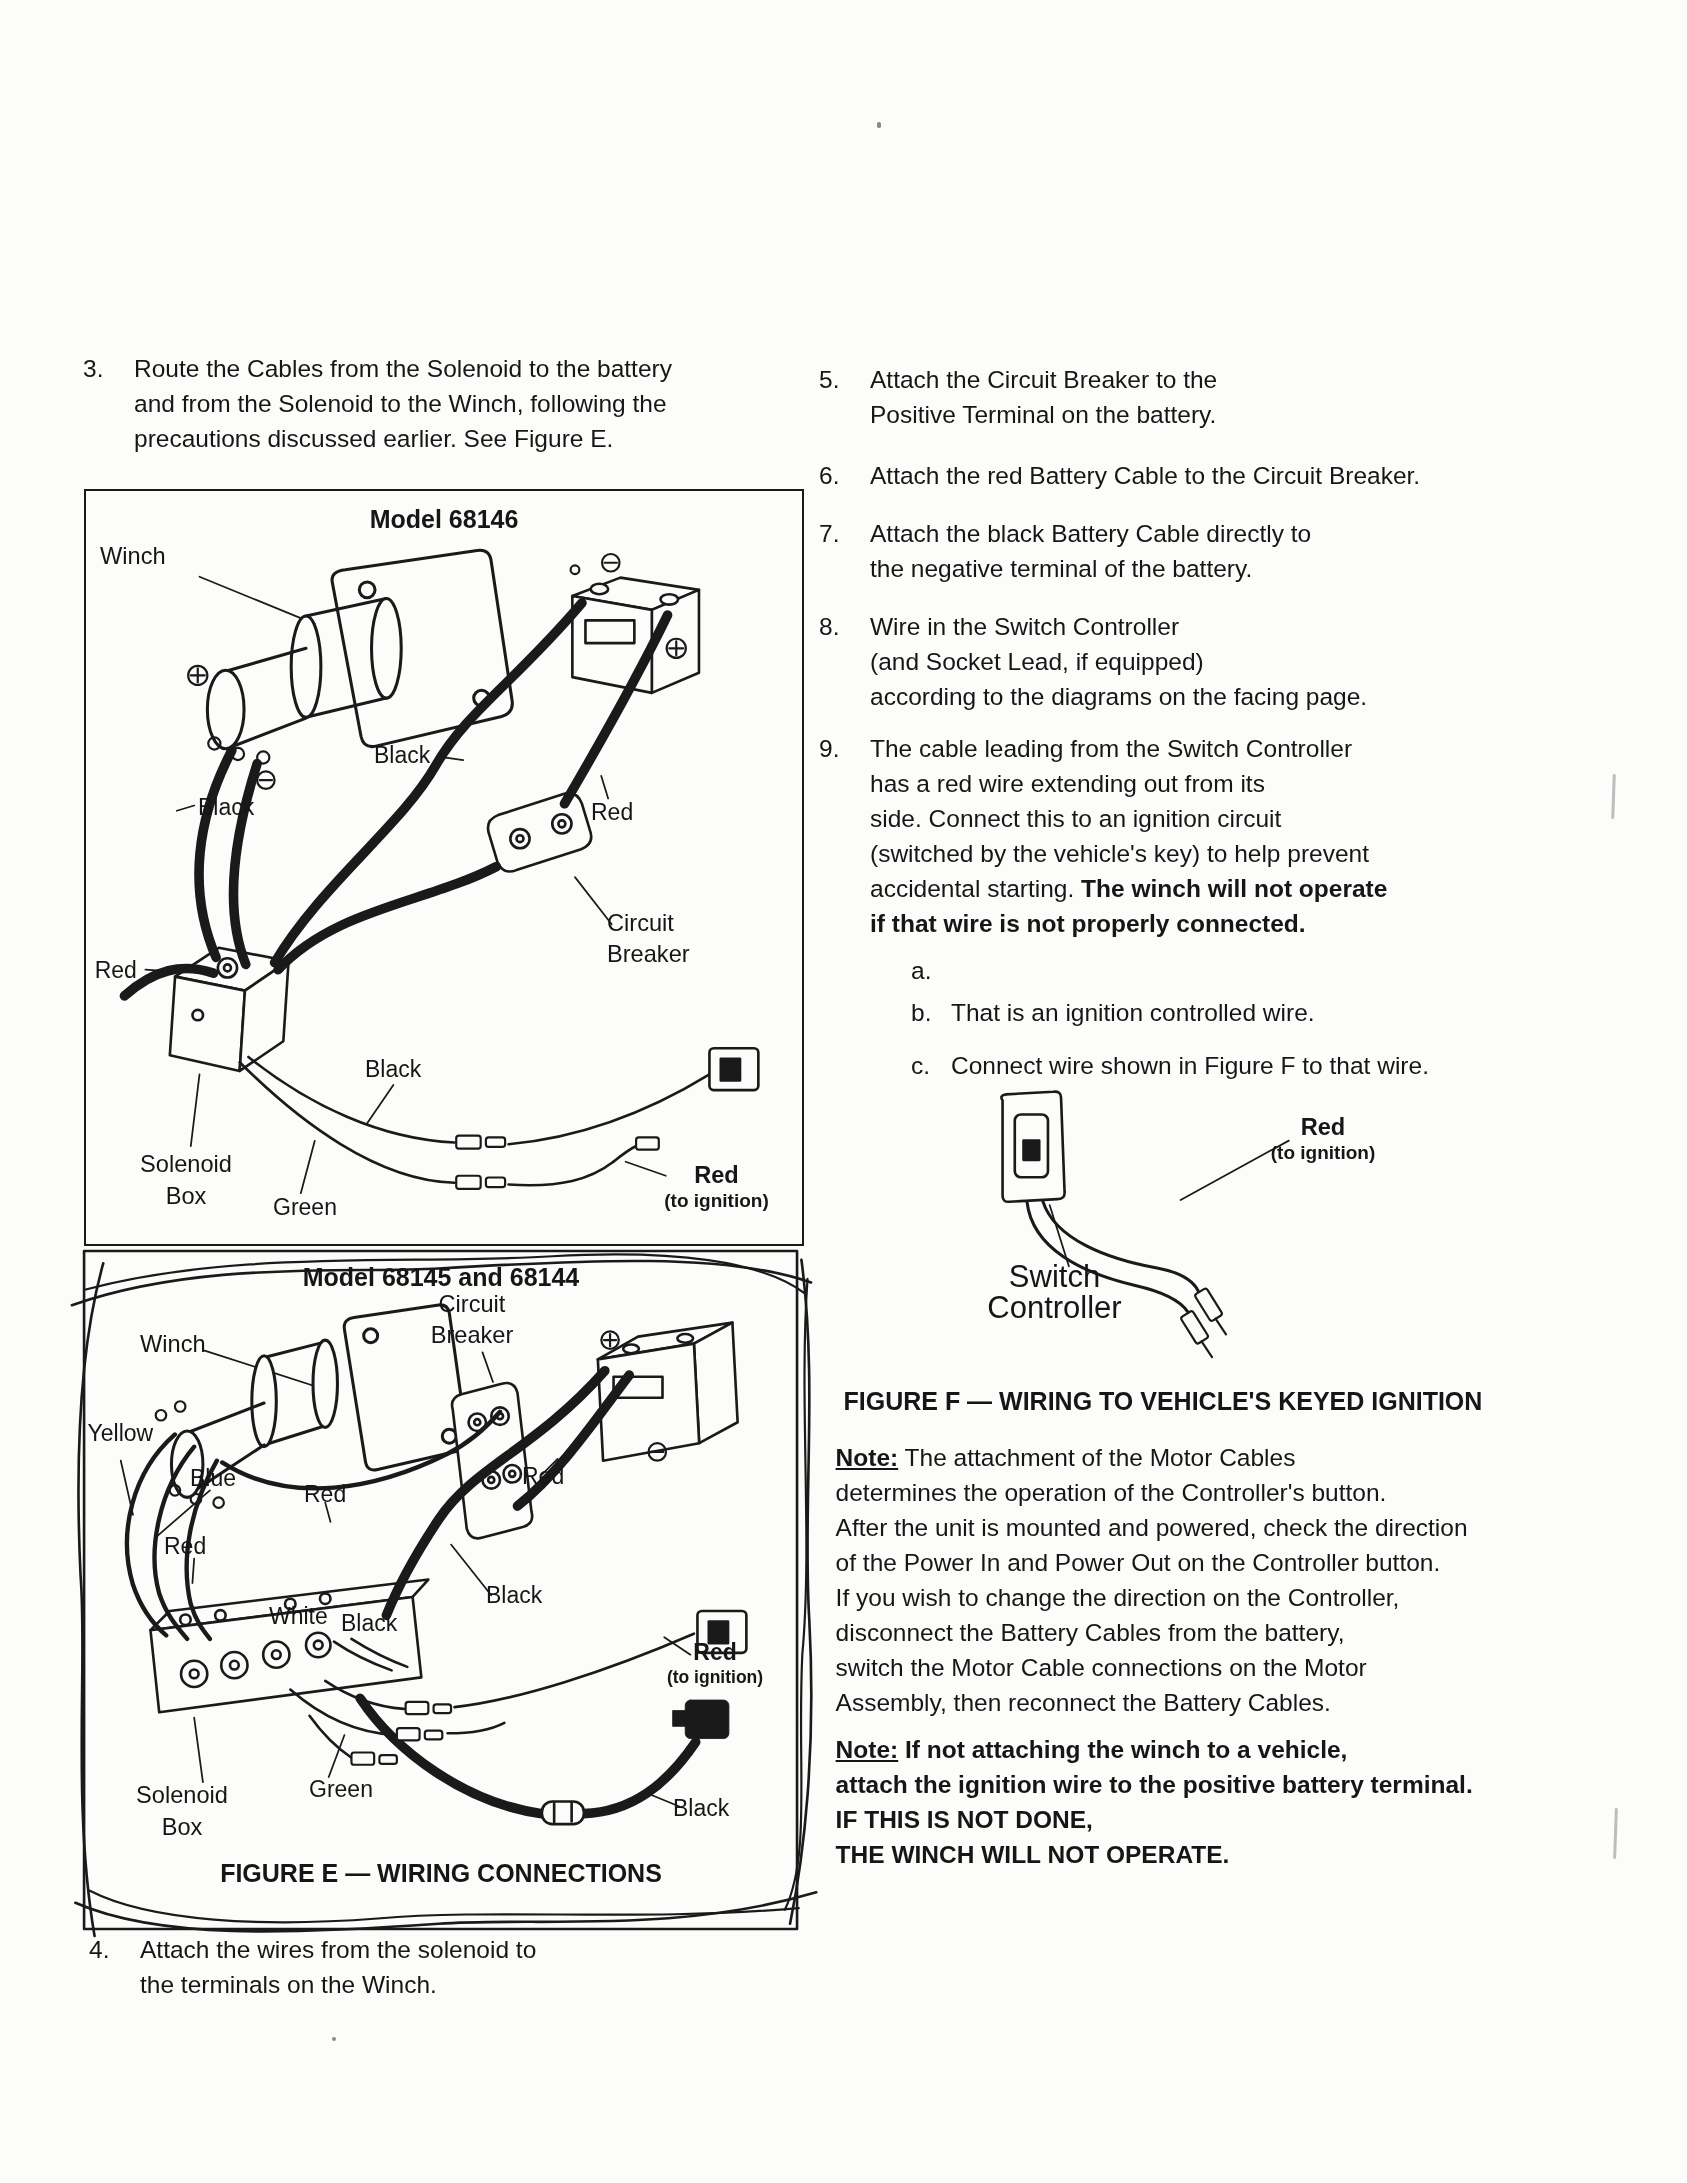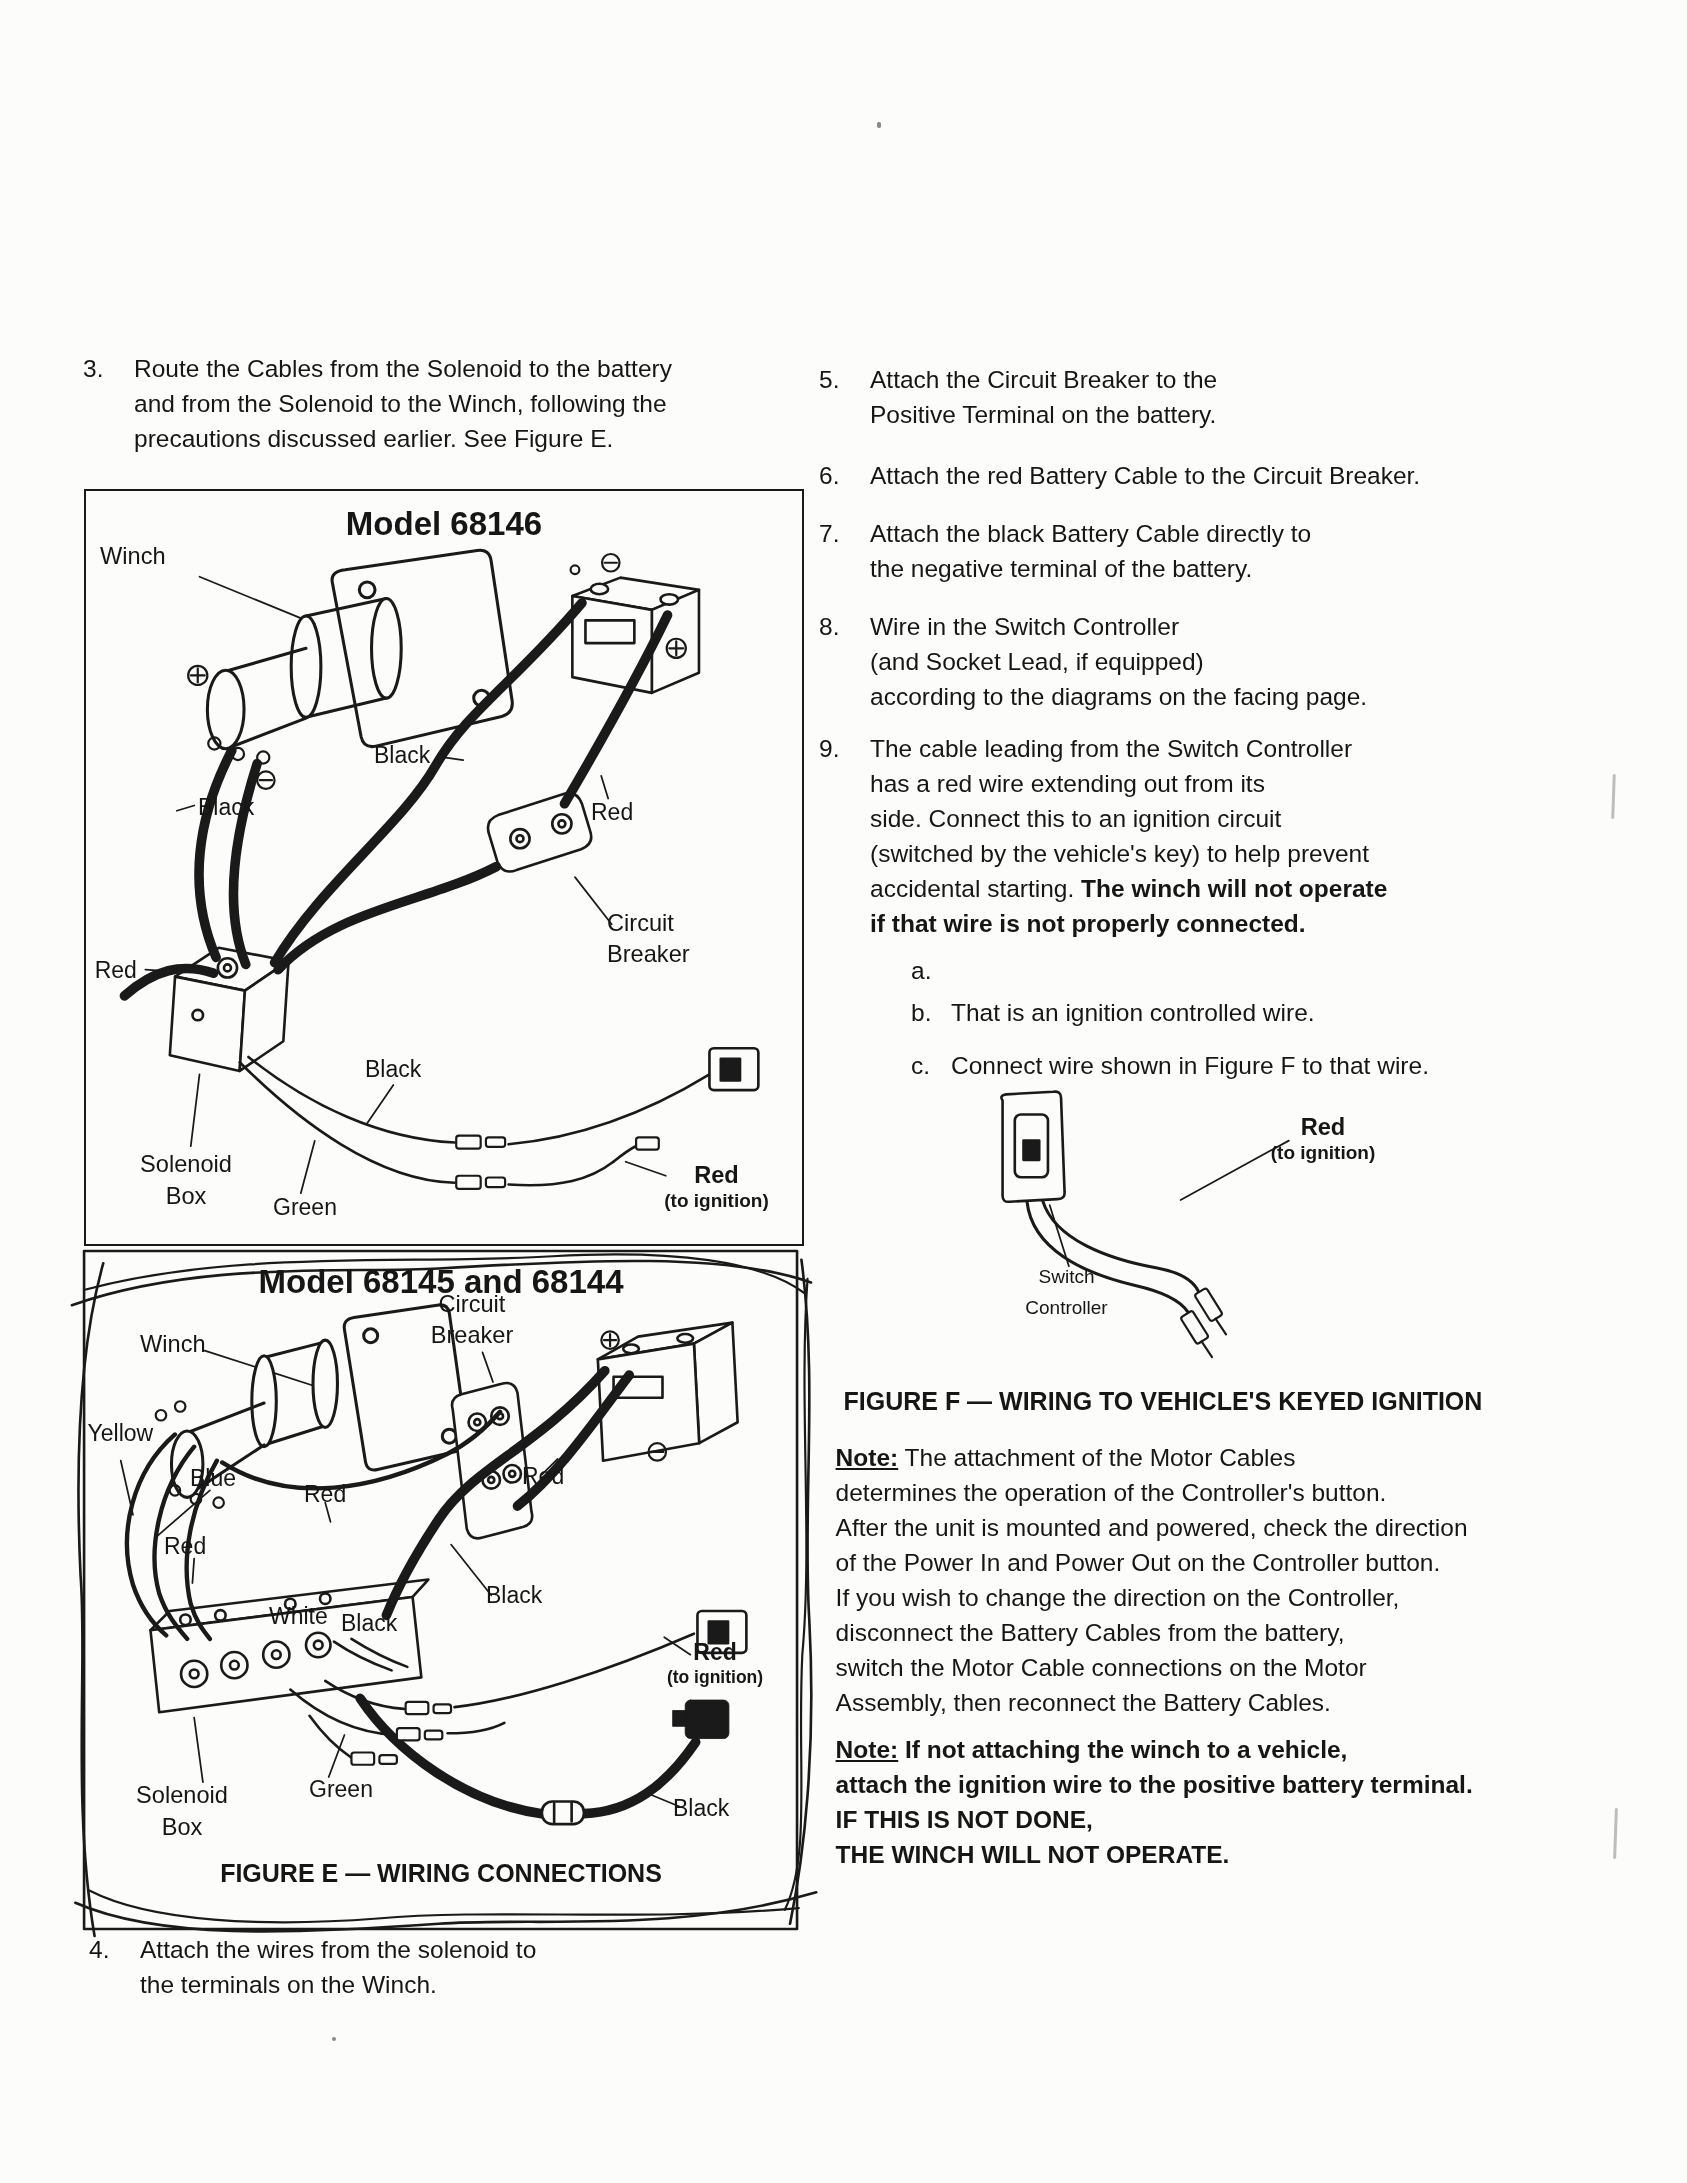--- a/index.html
+++ b/index.html
@@ -12,21 +12,21 @@
   .txt{white-space:pre-line;font-size:24.5px;line-height:35px;}
   .num{font-size:24.5px;line-height:35px;}
   .step{display:flex;}
   .step .num{flex:0 0 51px;}
   .sub{margin-left:92px;}
   .sub .num{flex:0 0 40px;}
   .b{font-weight:bold;}
   .u{text-decoration:underline;}
   .lbl{position:absolute;font-weight:normal;font-size:23px;line-height:29px;white-space:pre-line;}
   .sm{font-size:19px;line-height:23.6px;}
-  .figtitle{position:absolute;left:0;right:0;text-align:center;font-weight:bold;font-size:33px;}
+  .figtitle{position:absolute;left:0;right:0;text-align:center;font-weight:bold;font-size:25px;}
   .figcap{font-weight:bold;font-size:25px;}
   .figbox1{border:2.6px solid #1a1a1a;background:#fcfcfa;}
   svg{display:block;overflow:visible;}
   .center{text-align:center;}
   .artifact{position:absolute;width:2.6px;background:#bdbdbd;border-radius:1.7px;transform:rotate(2deg);}
   .dot{position:absolute;width:4.4px;height:4.4px;background:#8a8a8a;border-radius:50%;}
 </style>
 </head>
 <body>
 
@@ -405,21 +405,21 @@
           <g stroke-width="2">
             <path d="M356,58 L232,126"></path>
             <path d="M104,202 L82,132"></path>
           </g>
         </g>
       </svg>
       <div class="abs center" style="left:262px;top:24.5px;width:166px;">
         <div class="b" style="font-size:23.6px;">Red</div>
         <div class="b sm">(to ignition)</div>
       </div>
-      <div class="lbl center" style="left:12px;top:171px;width:153px;font-size:19px;line-height:31px;">Switch
+      <div class="lbl center" style="left:0;top:171px;width:153px;font-size:31px;line-height:31px;">Switch
 Controller</div>
     </div>
   </div>
 
   <div class="figcap" style="margin-top:7px;padding-left:24.5px;">FIGURE F — WIRING TO VEHICLE'S KEYED IGNITION</div>
 
   <div class="txt" style="margin-top:24.5px;padding-left:16.6px;"><span class="b u">Note:</span><span> The attachment of the Motor Cables
 determines the operation of the Controller's button.
 After the unit is mounted and powered, check the direction
 of the Power In and Power Out on the Controller button.

